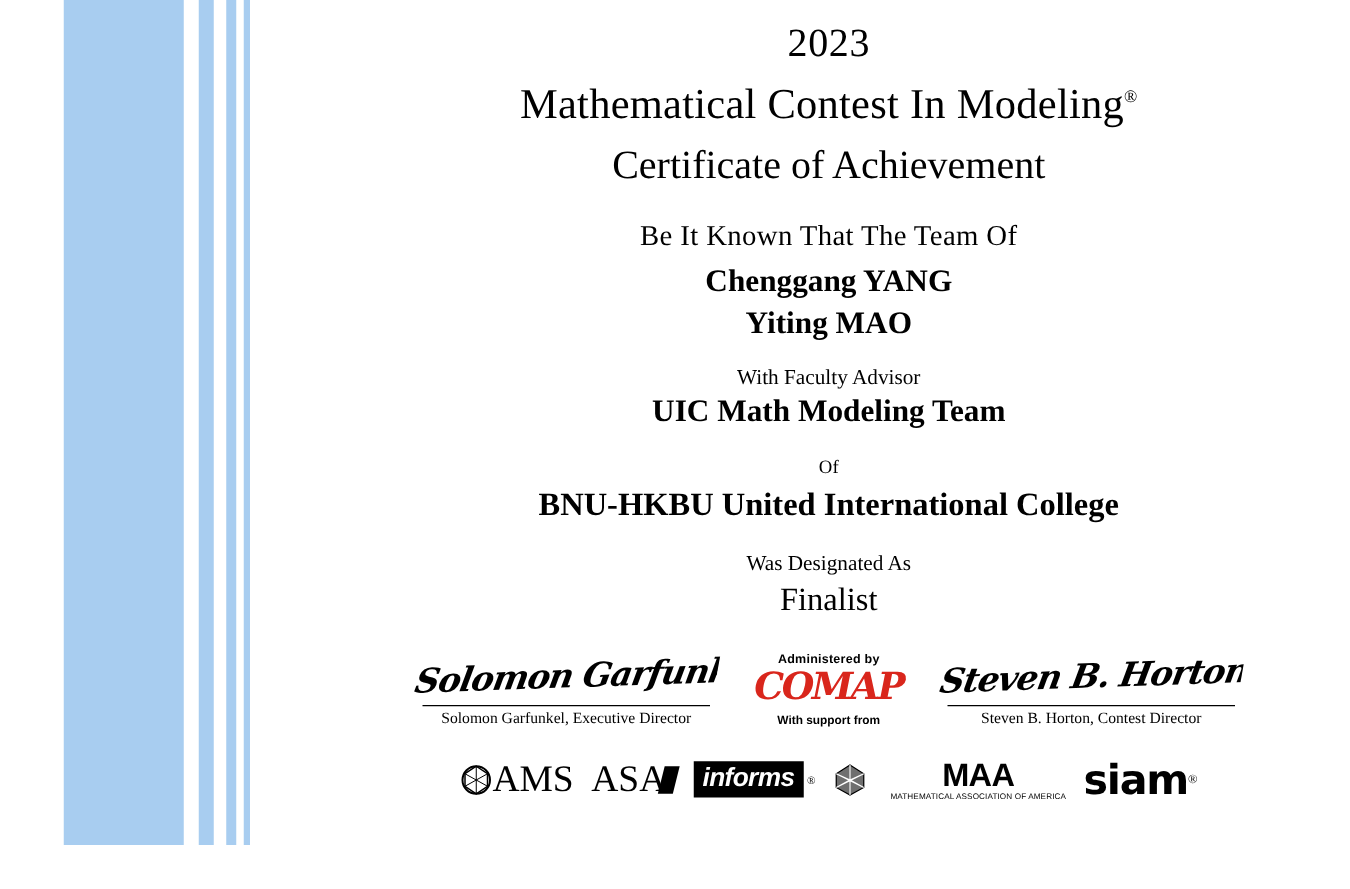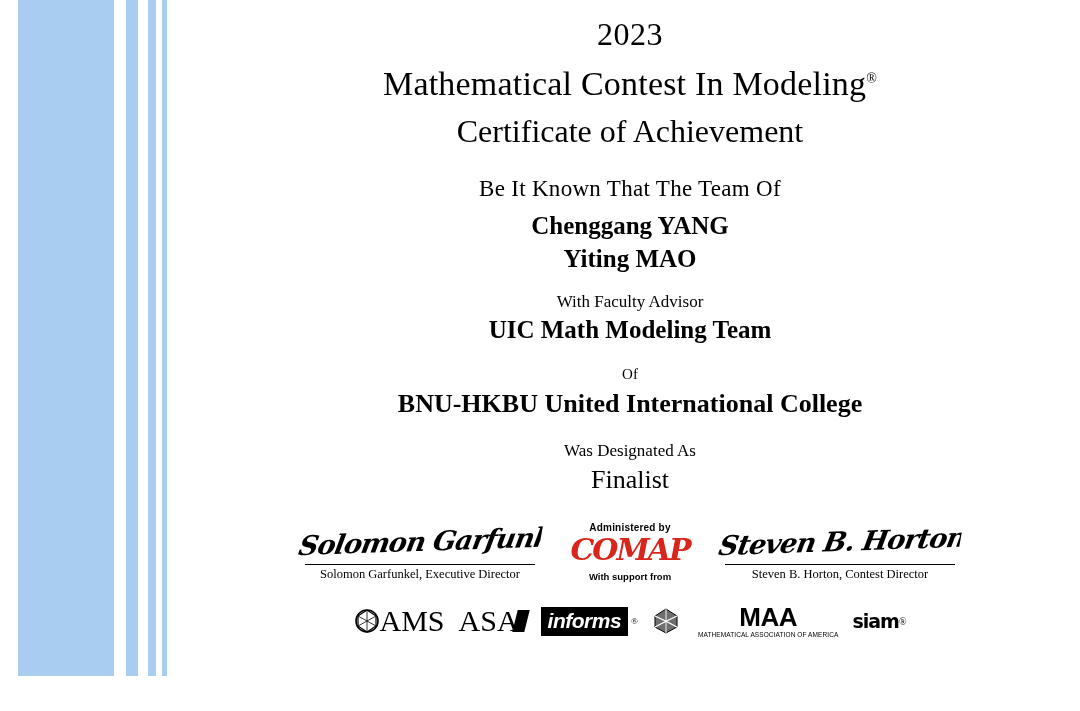--- a/index.html
+++ b/index.html
@@ -13,20 +13,21 @@
     overflow: hidden;
     font-family: "Liberation Serif", serif;
     color: #000000;
   }
 
   .certificate {
     position: relative;
     width: 992px;
     height: 711px;
     background: #ffffff;
+    margin-left: 33px;
   }
 
   
   .bar {
     position: absolute;
     top: 0;
     height: 676px;
     background: #a8cdf0;
   }
   .bar-wide   { left: 18px;  width: 96px; }
@@ -219,21 +220,21 @@
   .maa-sub {
     font-family: "Liberation Sans", sans-serif;
     font-size: 6.5px;
     letter-spacing: 0.1px;
     text-align: center;
     margin-top: 1px;
   }
   .siam {
     font-family: "DejaVu Sans", sans-serif;
     font-weight: bold;
-    font-size: 19px;
+    font-size: 33px;
     letter-spacing: -1px;
   }
   .siam-r { font-size: 10px; vertical-align: -2px; }
 </style>
 </head>
 <body>
 
 <div class="certificate">
 
   <div class="bar bar-wide"></div>

